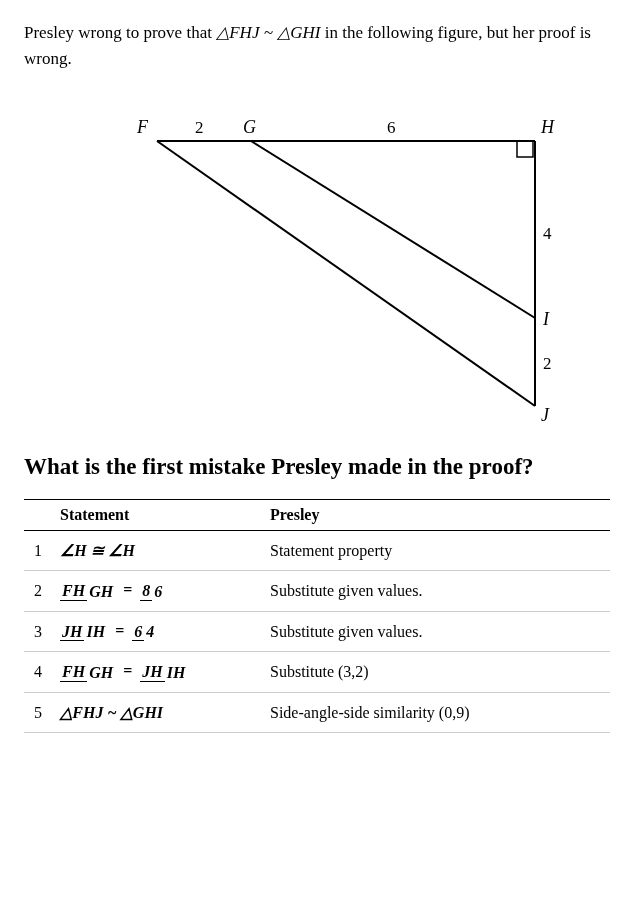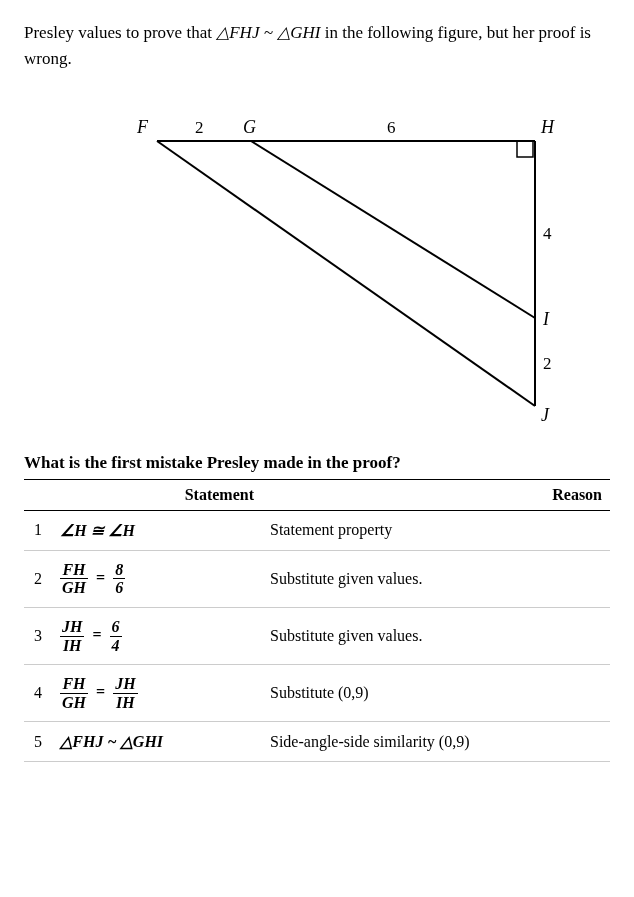--- a/index.html
+++ b/index.html
@@ -25,38 +25,38 @@
       width: 560px;
       height: 340px;
       margin: 0 auto 20px auto;
     }
     .figure-svg {
       position: absolute;
       top: 0; left: 0;
       width: 100%; height: 100%;
     }
     .question-text {
-      font-size: 17px;
+      font-size: 23px;
       font-weight: bold;
-      margin-bottom: 4px;
+      margin-bottom: 16px;
       line-height: 1.4;
     }
     .proof-table {
       width: 100%;
       border-collapse: collapse;
       font-size: 16px;
     }
     .proof-table thead tr {
       border-top: 1.5px solid #000;
       border-bottom: 1.5px solid #000;
     }
     .proof-table thead th {
       font-weight: bold;
       padding: 6px 8px;
-      text-align: right;
+      text-align: left;
     }
     .proof-table tbody tr {
       border-bottom: 1px solid #ccc;
     }
     .proof-table tbody td {
       padding: 10px 8px;
       vertical-align: middle;
     }
     .row-num {
       width: 28px;
@@ -65,21 +65,21 @@
     }
     .stmt-col {
       width: 210px;
       font-weight: bold;
     }
     .reason-col {
       color: #000;
     }
     .frac {
       display: inline-flex;
-      flex-direction: column;
+      flex-direction: row;
       align-items: center;
       vertical-align: middle;
       font-style: italic;
       line-height: 1.1;
     }
     .frac .num {
       border-bottom: 1px solid #000;
       padding: 0 2px;
     }
     .frac .den {
@@ -87,21 +87,21 @@
     }
     .math-italic {
       font-style: italic;
     }
   </style>
 </head>
 <body>
 
 <div>
   <p class="intro-text">
-    <span>Presley values to prove that </span><span class="math-italic">△<em>FHJ</em> ~ △<em>GHI</em></span><span> in the following figure, but her proof is wrong.</span>
+    <span>Presley wrong to prove that </span><span class="math-italic">△<em>FHJ</em> ~ △<em>GHI</em></span><span> in the following figure, but her proof is wrong.</span>
   </p>
 </div>
 
 <div class="figure-container">
   <svg class="figure-svg" viewBox="0 0 560 340" xmlns="http://www.w3.org/2000/svg">
 
     <line x1="120" y1="50" x2="498" y2="50" stroke="#000" stroke-width="2"></line>
     <line x1="498" y1="50" x2="498" y2="315" stroke="#000" stroke-width="2"></line>
     <line x1="120" y1="50" x2="498" y2="315" stroke="#000" stroke-width="2"></line>
 
@@ -131,21 +131,21 @@
   </svg>
 </div>
 
 <p class="question-text">What is the first mistake Presley made in the proof?</p>
 
 <table class="proof-table">
   <thead>
     <tr>
       <th class="row-num"></th>
       <th class="stmt-col">Statement</th>
-      <th class="reason-col">Reason</th>
+      <th class="reason-col">Presley</th>
     </tr>
   </thead>
   <tbody>
 
     <tr>
       <td class="row-num">1</td>
       <td class="stmt-col">
         <span class="math-italic">∠<em>H</em> ≅ ∠<em>H</em></span>
       </td>
       <td class="reason-col">Statement property</td>
@@ -189,21 +189,21 @@
         <span class="frac">
           <span class="num math-italic"><em>FH</em></span>
           <span class="den math-italic"><em>GH</em></span>
         </span>
         <span style="margin: 0 4px;">=</span>
         <span class="frac">
           <span class="num math-italic"><em>JH</em></span>
           <span class="den math-italic"><em>IH</em></span>
         </span>
       </td>
-      <td class="reason-col">Substitute (0,9)</td>
+      <td class="reason-col">Substitute (3,2)</td>
     </tr>
 
     <tr>
       <td class="row-num">5</td>
       <td class="stmt-col">
         <span class="math-italic">△<em>FHJ</em> ~ △<em>GHI</em></span>
       </td>
       <td class="reason-col">Side-angle-side similarity (0,9)</td>
     </tr>
   </tbody>

